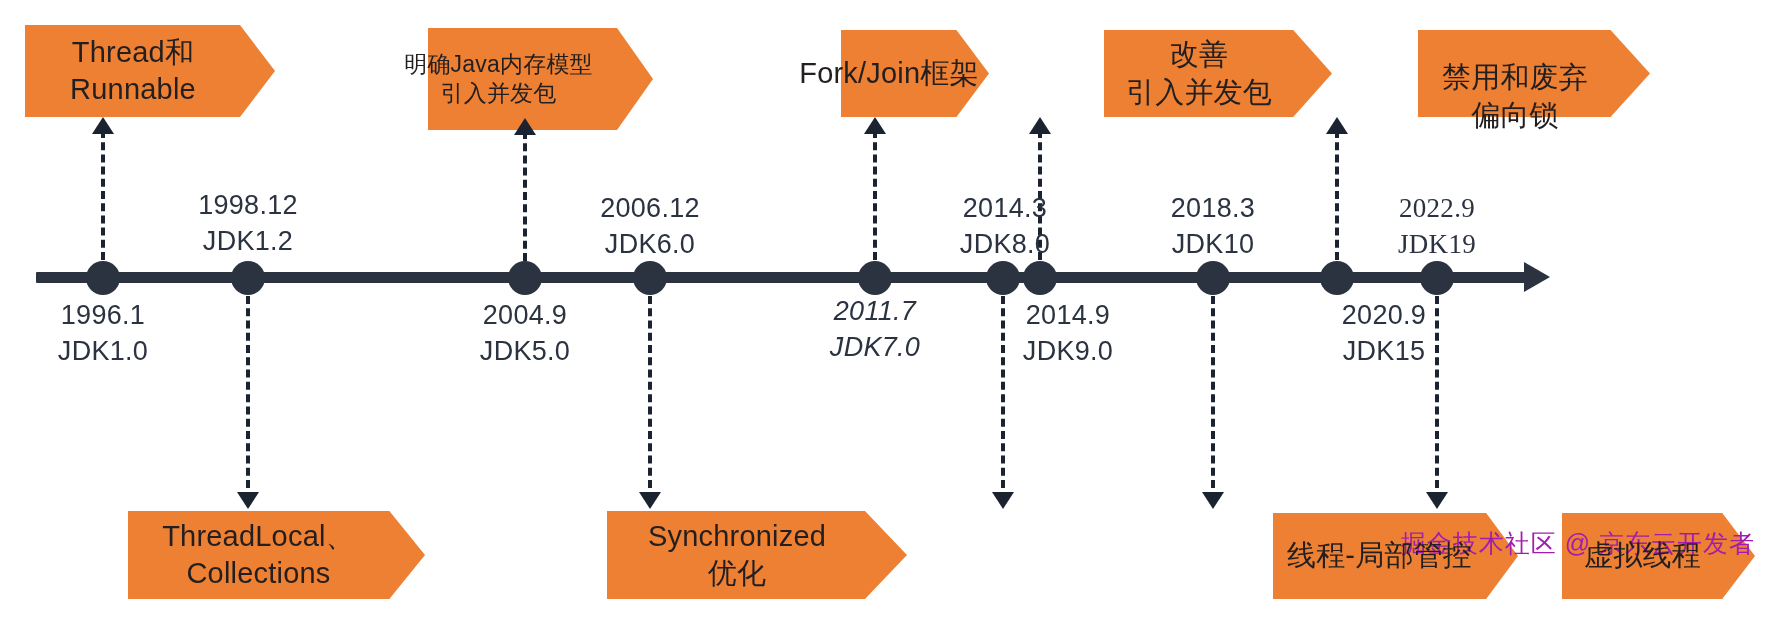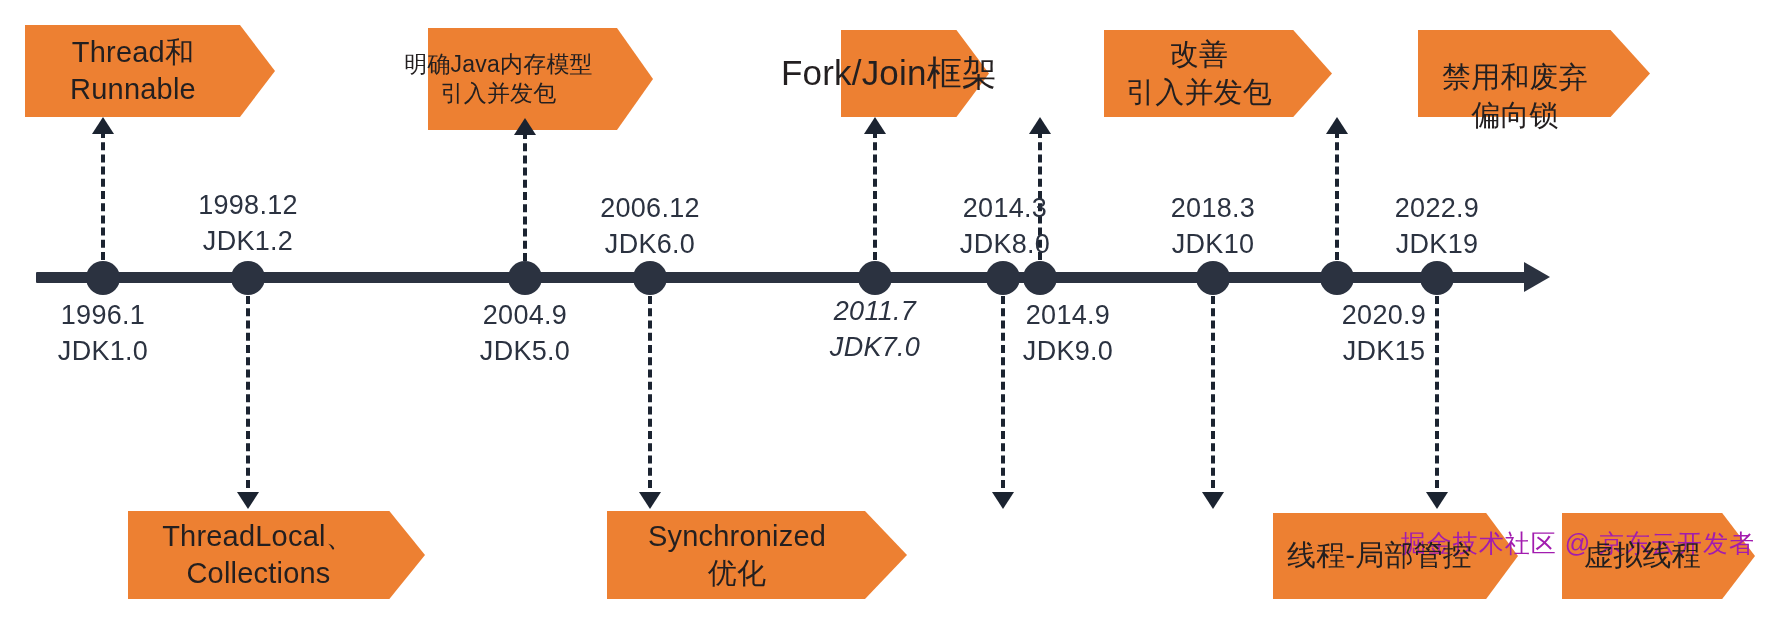--- a/index.html
+++ b/index.html
@@ -123,21 +123,21 @@
   </div>
 
   <div class="banner" style="left:428px; top:28px; width:225px; height:102px; font-size:23px;">
     <div class="bshape" style="clip-path: polygon(0 0, 84% 0, 100% 50%, 84% 100%, 0 100%);"></div>
     <div class="btext" style="padding-right:32px; margin-left:-52px;">
       <span class="ln">明确Java内存模型</span>
       <span class="ln">引入并发包</span>
     </div>
   </div>
 
-  <div class="banner" style="left:841px; top:30px; width:148px; height:87px; font-size:35px;">
+  <div class="banner" style="left:841px; top:30px; width:148px; height:87px; font-size:29px;">
     <div class="bshape" style="clip-path: polygon(0 0, 78% 0, 100% 50%, 78% 100%, 0 100%);"></div>
     <div class="btext" style="padding-right:30px; margin-left:-22px;">
       <span class="ln">Fork/Join框架</span>
     </div>
   </div>
 
   <div class="banner" style="left:1104px; top:30px; width:228px; height:87px; font-size:29px;">
     <div class="bshape" style="clip-path: polygon(0 0, 83% 0, 100% 50%, 83% 100%, 0 100%);"></div>
     <div class="btext" style="padding-right:38px;">
       <span class="ln">改善</span>
@@ -212,21 +212,21 @@
     <span class="ln">JDK9.0</span>
   </div>
   <div class="nodelabel" style="left:1113px; top:191px; width:200px;">
     <span class="ln">2018.3</span>
     <span class="ln">JDK10</span>
   </div>
   <div class="nodelabel" style="left:1284px; top:298px; width:200px;">
     <span class="ln">2020.9</span>
     <span class="ln">JDK15</span>
   </div>
-  <div class="nodelabel" style="left:1337px; top:191px; width:200px;">
+  <div class="nodelabel" style="left:1337px; top:191px; width:200px;font-family:Liberation Serif, serif;">
     <span class="ln">2022.9</span>
     <span class="ln">JDK19</span>
   </div>
 
   <div class="conn" style="left:246px; top:296px; height:192px;"></div>
   <div class="conn-head-down" style="left:237px; top:492px;"></div>
 
   <div class="conn" style="left:648px; top:296px; height:192px;"></div>
   <div class="conn-head-down" style="left:639px; top:492px;"></div>
 

